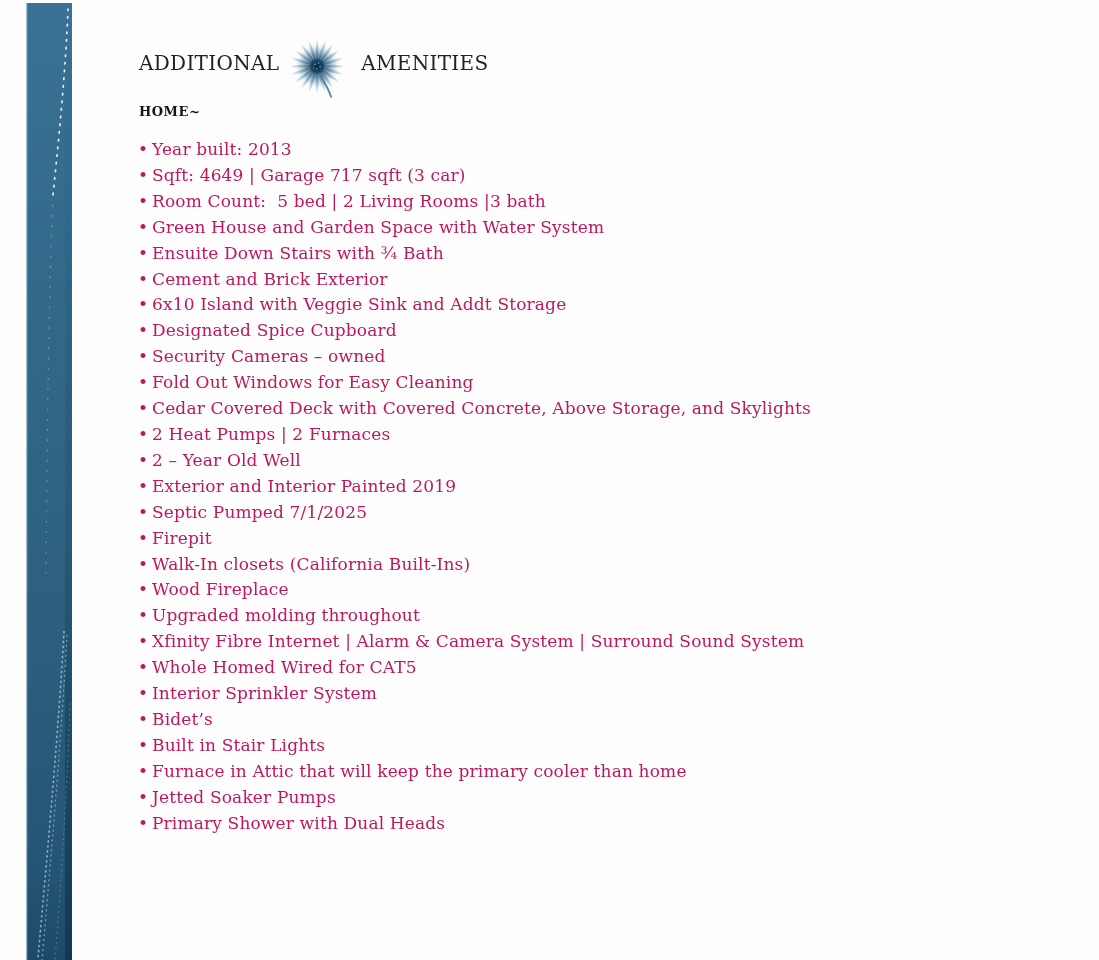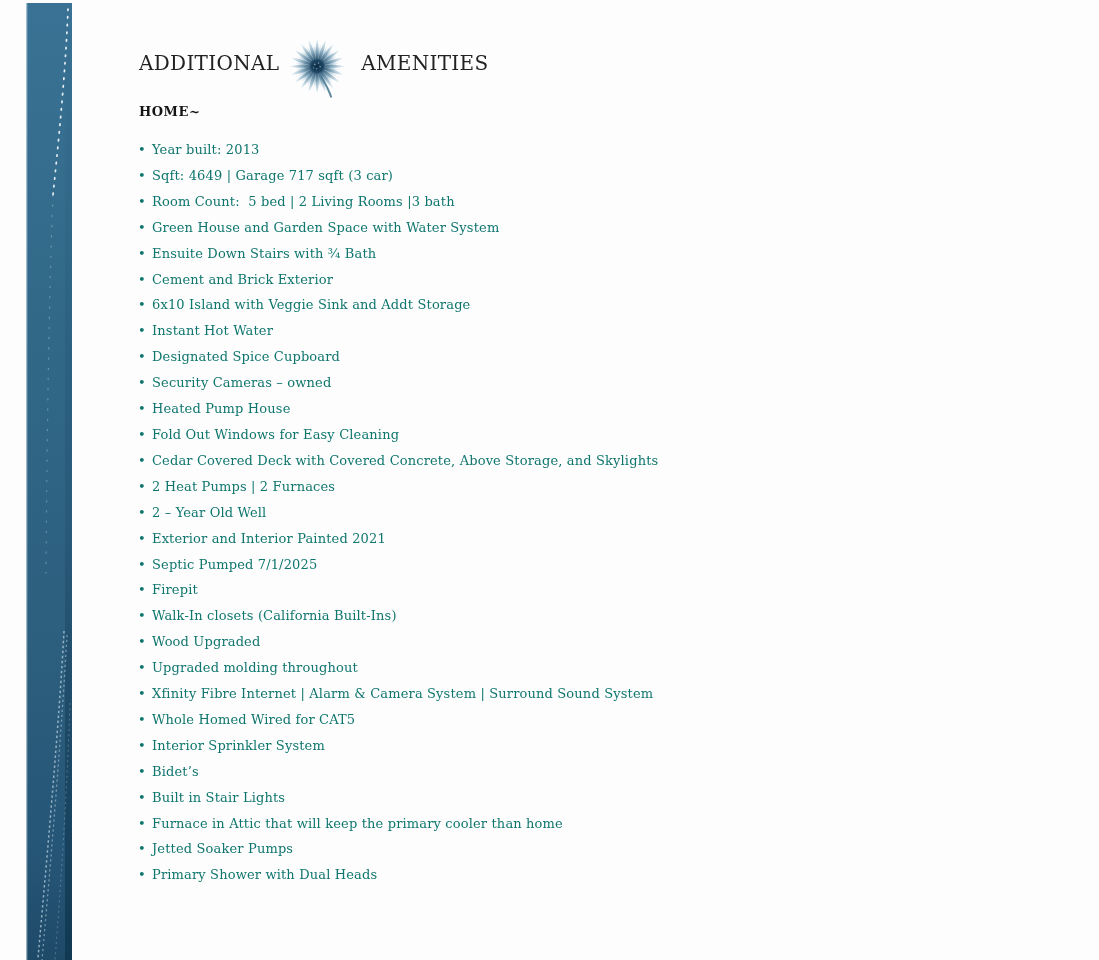--- a/index.html
+++ b/index.html
@@ -50,25 +50,25 @@
     color: #141414;
   }
   ul.amenities {
     margin: 15px 0 0 0;
     padding: 0;
     list-style: none;
   }
   ul.amenities li {
     position: relative;
     padding-left: 13px;
-    font-size: 13px;
+    font-size: 17px;
     line-height: 25.9px;
     letter-spacing: 0.15px;
     white-space: pre-wrap;
-    color: #0f766e;
+    color: #be185d;
   }
   ul.amenities li::before {
     content: "\2022";
     position: absolute;
     left: -1px;
     top: 0;
   }
 </style>
 </head>
 <body>
@@ -180,33 +180,31 @@
     <h2 class="section-heading">HOME~</h2>
 
     <ul class="amenities">
         <li>Year built: 2013</li>
         <li>Sqft: 4649 | Garage 717 sqft (3 car)</li>
         <li>Room Count:  5 bed | 2 Living Rooms |3 bath</li>
         <li>Green House and Garden Space with Water System</li>
         <li>Ensuite Down Stairs with ¾ Bath</li>
         <li>Cement and Brick Exterior</li>
         <li>6x10 Island with Veggie Sink and Addt Storage</li>
-        <li>Instant Hot Water</li>
         <li>Designated Spice Cupboard</li>
         <li>Security Cameras – owned</li>
-        <li>Heated Pump House</li>
         <li>Fold Out Windows for Easy Cleaning</li>
         <li>Cedar Covered Deck with Covered Concrete, Above Storage, and Skylights</li>
         <li>2 Heat Pumps | 2 Furnaces</li>
         <li>2 – Year Old Well</li>
-        <li>Exterior and Interior Painted 2021</li>
+        <li>Exterior and Interior Painted 2019</li>
         <li>Septic Pumped 7/1/2025</li>
         <li>Firepit</li>
         <li>Walk-In closets (California Built-Ins)</li>
-        <li>Wood Upgraded</li>
+        <li>Wood Fireplace</li>
         <li>Upgraded molding throughout</li>
         <li>Xfinity Fibre Internet | Alarm &amp; Camera System | Surround Sound System</li>
         <li>Whole Homed Wired for CAT5</li>
         <li>Interior Sprinkler System</li>
         <li>Bidet’s</li>
         <li>Built in Stair Lights</li>
         <li>Furnace in Attic that will keep the primary cooler than home</li>
         <li>Jetted Soaker Pumps</li>
         <li>Primary Shower with Dual Heads</li>
       </ul>

